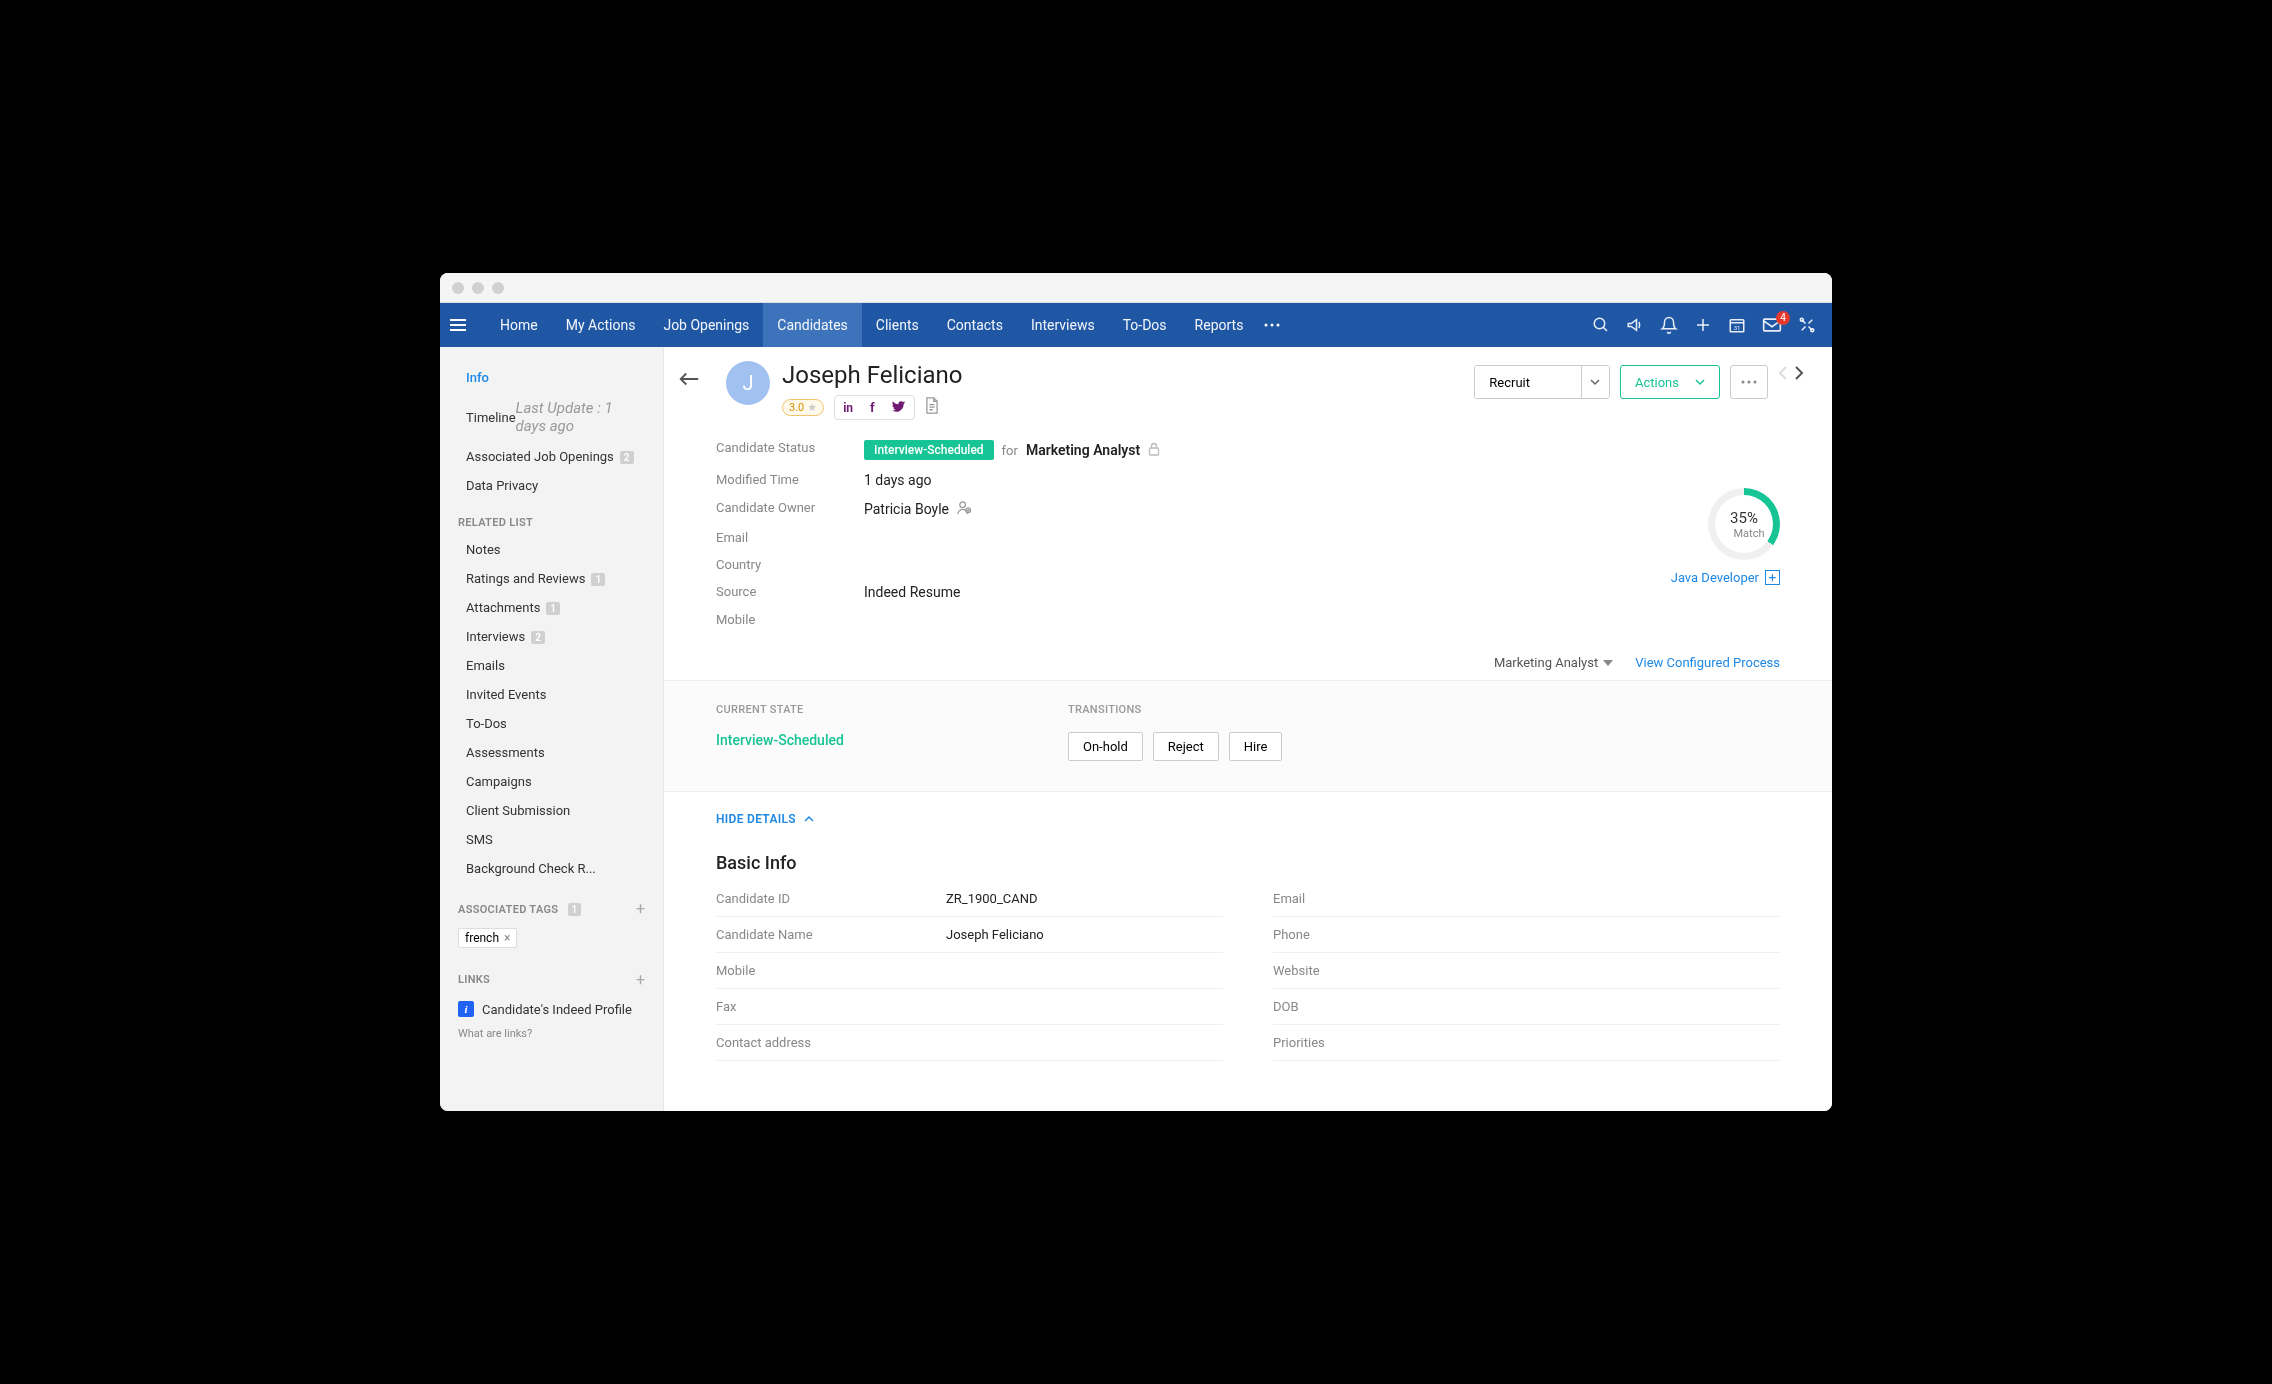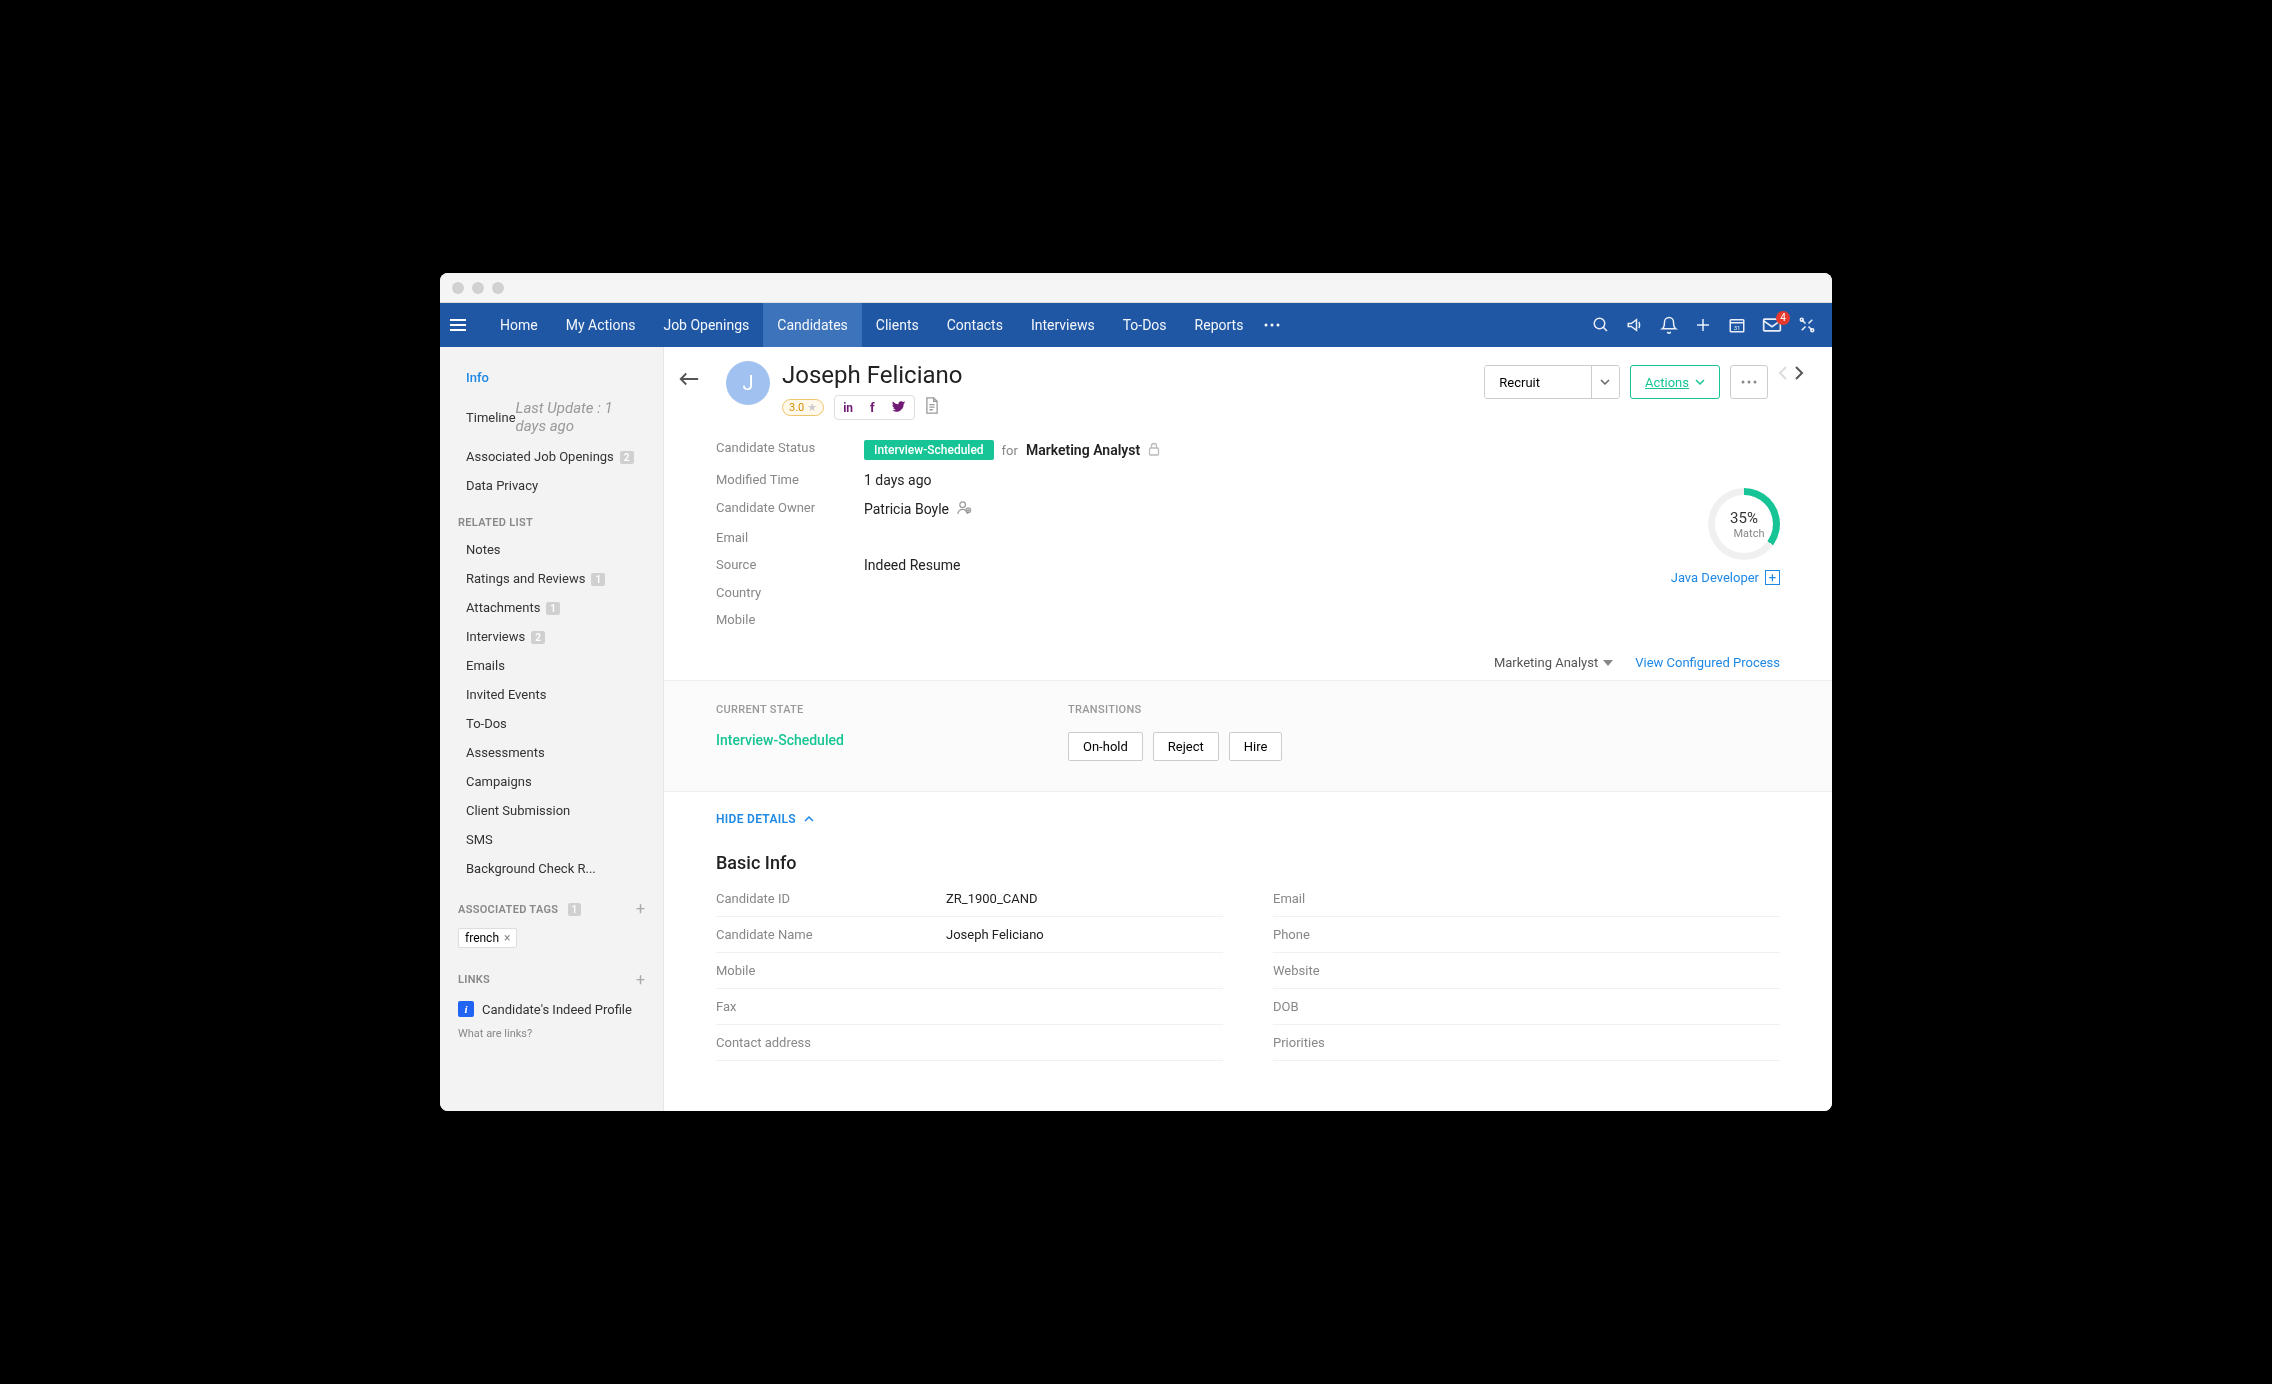--- a/index.html
+++ b/index.html
@@ -41,21 +41,21 @@
 .head-text { flex:1; }
 .cand-name { font-size: 24px; color:#222; font-weight: 400; margin-bottom: 6px; }
 .meta-row { display:flex; align-items:center; gap: 10px; }
 .rating-pill { border: 1px solid #f0c36d; color:#d98f00; font-size: 11px; border-radius: 10px; padding: 1px 6px; background:#fff9ec; display:flex; align-items:center; gap:3px; }
 .soc-box { border: 1px solid #ddd; border-radius: 4px; padding: 2px 8px; display:flex; gap:17px; align-items:center; color:#701a75; }
 .doc-ico { color:#999; cursor:pointer; }
 .head-actions { display:flex; align-items:flex-start; gap: 10px; padding-top: 4px; }
 .btn-split { display:flex; border: 1px solid #ccc; border-radius: 3px; height: 34px; overflow:hidden;gap:37px; }
 .btn-split-main { padding: 0 14px; display:flex; align-items:center; font-size: 13px; background:#fff; cursor:pointer; }
 .btn-split-caret { border-left: 1px solid #ccc; width: 28px; display:flex; align-items:center; justify-content:center; background:#fff; cursor:pointer; }
-.btn-actions { border: 1px solid #17c495; color:#17c495; border-radius: 3px; height:34px; padding: 4px 14px; display:flex; align-items:center; gap:6px; font-size:13px; cursor:pointer;text-decoration:underline; }
+.btn-actions { border: 1px solid #17c495; color:#17c495; border-radius: 3px; height:34px; padding: 4px 14px; display:flex; align-items:center; gap:16px; font-size:13px; cursor:pointer; }
 .btn-more { border: 1px solid #ccc; border-radius: 3px; height:34px; width:38px; display:flex; align-items:center; justify-content:center; cursor:pointer; color:#888; }
 .pager { display:flex; align-items:center; gap: 6px; color:#ccc; }
 .pager span { cursor:pointer; }
 .pager .en { color:#555; }
 .details { padding: 2px 52px 18px 52px; position:relative; }
 .det-row { display:flex; padding: 6px 0; font-size: 14px; }
 .det-label { width: 148px; color: #888; font-size: 13px; }
 .det-value { color:#222; display:flex; align-items:center; gap: 8px; }
 .stat-badge { background:#17c495; color:#fff; font-size: 12px; padding: 3px 10px; border-radius: 2px; font-weight: 500; }
 .for-text { color:#888; font-size: 13px; }
@@ -352,29 +352,29 @@
                   </svg></span>
               </div>
             </div>
             <div class="det-row">
               <div class="det-label">Email</div>
               <div class="det-value">
                 <span></span>
               </div>
             </div>
             <div class="det-row">
+              <div class="det-label">Country</div>
+              <div class="det-value">
+                <span></span>
+              </div>
+            </div>
+            <div class="det-row">
               <div class="det-label">Source</div>
               <div class="det-value">
                 <span>Indeed Resume</span>
-              </div>
-            </div>
-            <div class="det-row">
-              <div class="det-label">Country</div>
-              <div class="det-value">
-                <span></span>
               </div>
             </div>
             <div class="det-row">
               <div class="det-label">Mobile</div>
               <div class="det-value">
                 <span></span>
               </div>
             </div>
           </div>
         <div class="match-wrap">

